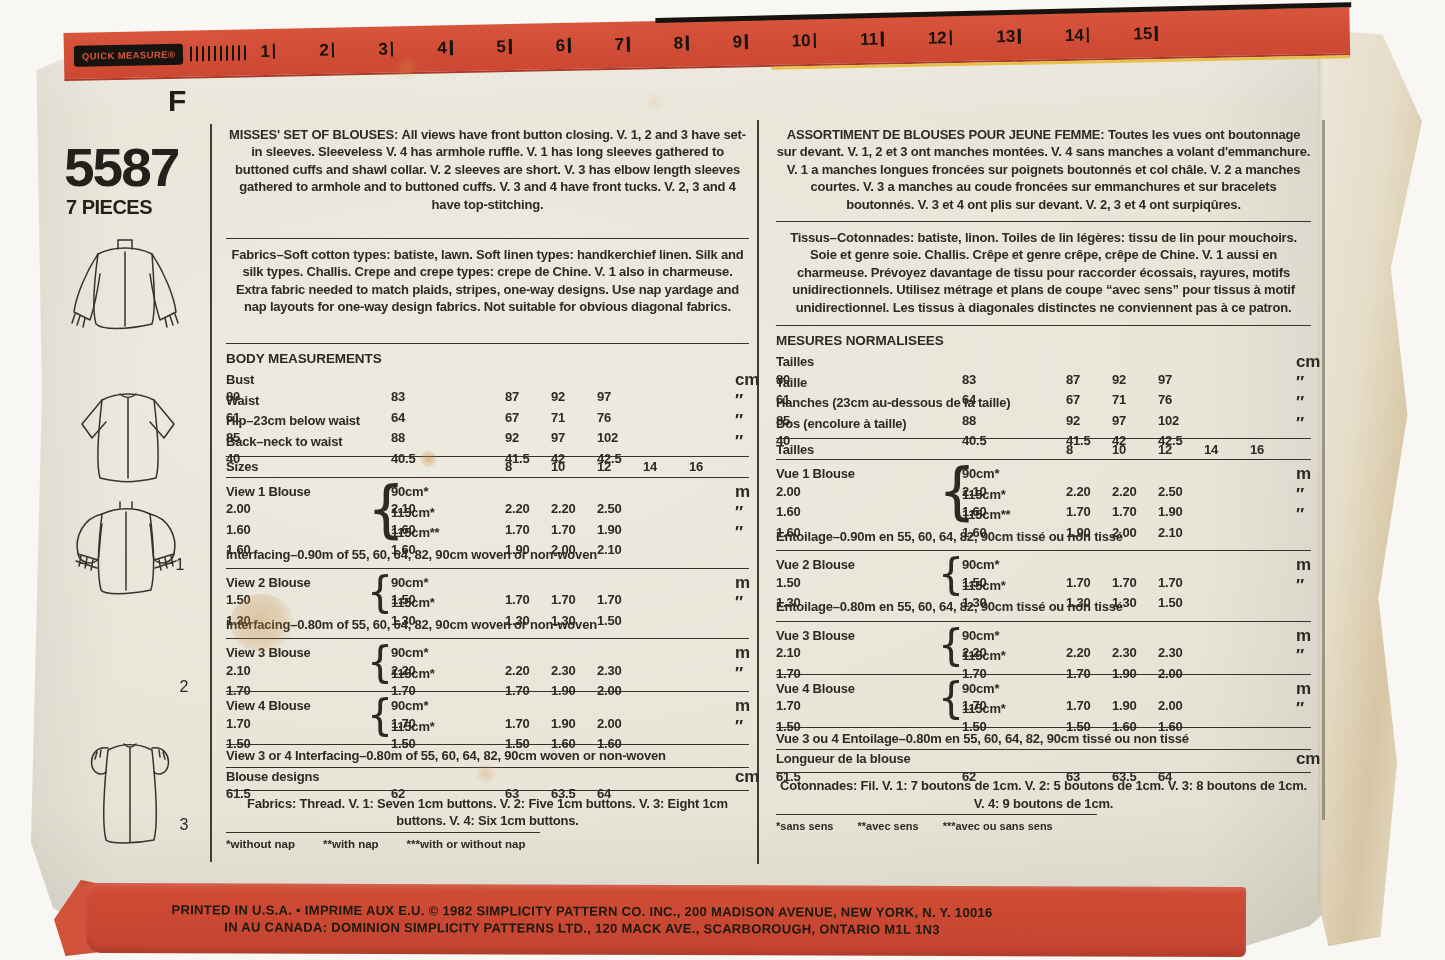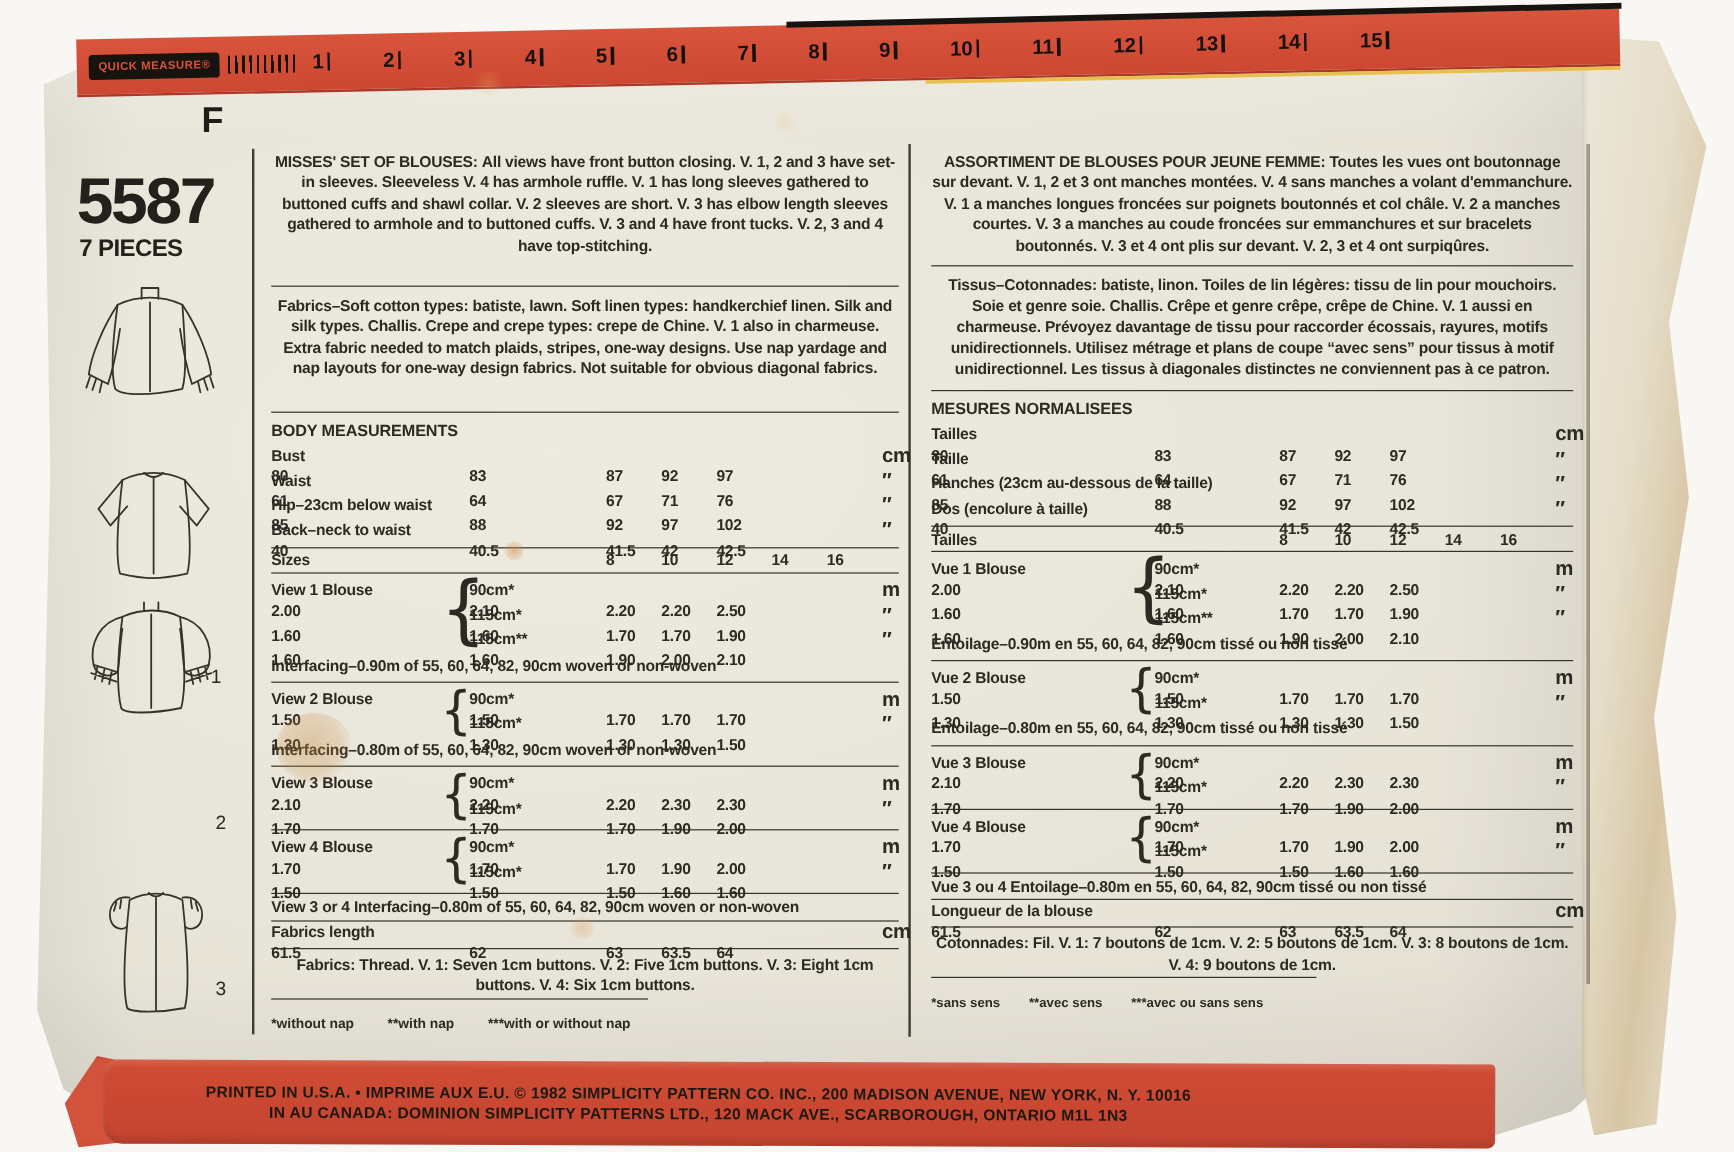--- a/index.html
+++ b/index.html
@@ -93,21 +93,21 @@
   .mrow .cfull{grid-column:1/3;}
   .mrow .unit{grid-column:8;font-size:17px;}
   .sizes-row{height:20px;}
   .vblock{position:relative;padding:5px 0 2px;}
   .brace{position:absolute;left:calc(var(--c1) - 24px);font-weight:normal;font-family:"DejaVu Sans",sans-serif;color:#2c2a23;line-height:1;}
   .brace.b3{font-size:60px;top:0px;transform:scaleY(1.05);}
   .brace.b2{font-size:41px;top:3px;transform:scaleY(1.05);}
   .vfoot{margin:1px 0 3px;}
   .inline-note{margin:2px 0;}
   .lenrow{height:22px;}
-  .footnotes{display:flex;gap:28px;font-size:11.5px;margin-top:13px;letter-spacing:0;}
+  .footnotes{display:flex;gap:28px;font-size:11.5px;margin-top:3px;letter-spacing:0;}
   #col-fr .footnotes{font-size:11px;gap:24px;}
   
   .band-fold{position:absolute;left:54px;top:880px;width:64px;height:76px;background:#d2523b;
     clip-path:polygon(42% 0,100% 10%,100% 92%,18% 100%,0 52%);box-shadow:inset -4px 0 6px rgba(0,0,0,.15);}
   .bottom-band{
     position:absolute;left:86px;top:885px;width:1160px;height:70px;
     background:linear-gradient(#d04c34,#c44430);
     border-radius:12px 4px 6px 16px;
     display:flex;flex-direction:column;justify-content:center;align-items:center;gap:3px;
     transform:rotate(.2deg);
@@ -354,21 +354,21 @@
         <span class="cell">1.50</span>
         <span class="cell">1.60</span>
         <span class="cell">1.60</span>
       </div>
   </div>
   <div class="rule" style="margin-top:4px"></div>
 
   <p class="inline-note">View 3 or 4 Interfacing–0.80m of 55, 60, 64, 82, 90cm woven or non-woven</p>
   <div class="rule"></div>
   <div class="mrow lenrow">
-    <span class="cfull">Fabrics length</span>
+    <span class="cfull">Blouse designs</span>
     <span class="unit">cm</span>
   <span class="cell">61.5</span>
       <span class="cell">62</span>
       <span class="cell">63</span>
       <span class="cell">63.5</span>
       <span class="cell">64</span>
     </div>
   <div class="rule"></div>
   <p class="para" style="margin-top:4px"><b>Fabrics: </b><span>Thread. V. 1: Seven 1cm buttons. V. 2: Five 1cm buttons. V. 3: Eight 1cm buttons. V. 4: Six 1cm buttons.</span></p>
   <div class="rule short" style="margin-top:2px"></div>

